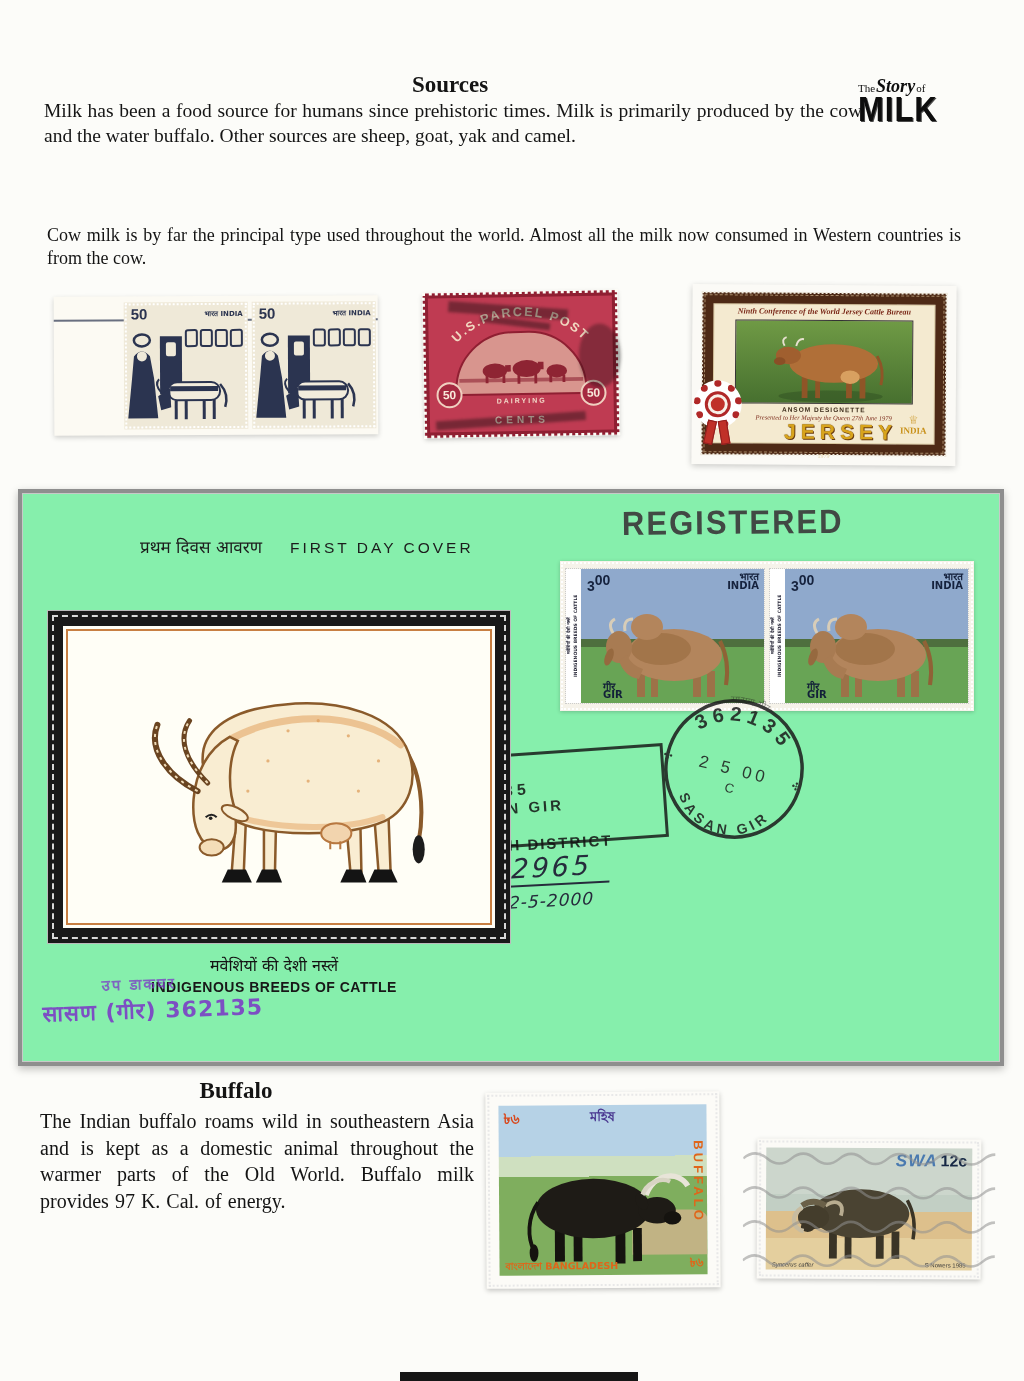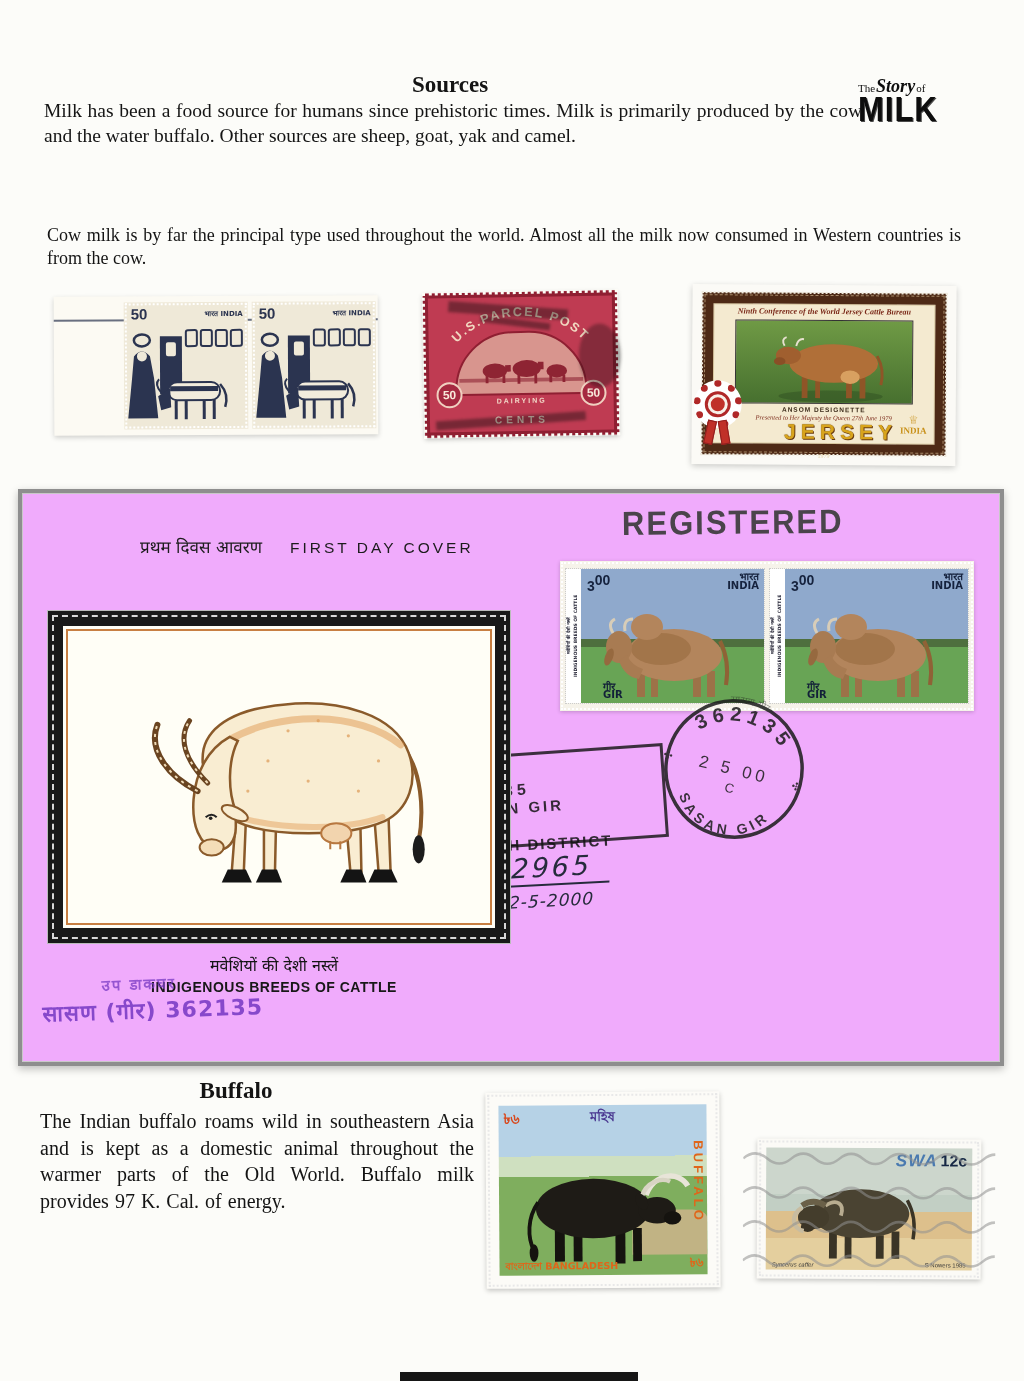--- a/index.html
+++ b/index.html
@@ -77,21 +77,21 @@
   .j-er{font:700 9px "Liberation Serif",serif;}
   .rosette{position:absolute;left:2px;top:96px;width:48px;height:48px;z-index:4;}
   .ros-outer{position:absolute;inset:0;border-radius:50%;border:7px dotted #b02828;background:#fff;}
   .ros-mid{position:absolute;inset:11px;border-radius:50%;border:3px solid #b02828;background:#f8f0e8;}
   .ros-core{position:absolute;inset:17px;border-radius:50%;background:#c03028;}
   .rib{position:absolute;top:40px;width:9px;height:24px;background:#c03028;border:1px solid #8e1f1f;}
   .rib1{left:12px;transform:rotate(12deg);}
   .rib2{left:26px;transform:rotate(-10deg);}
 
   
-  .fdc{position:absolute;left:18px;top:489px;width:986px;height:577px;background:#f0abfc;
+  .fdc{position:absolute;left:18px;top:489px;width:986px;height:577px;background:#86efac;
        border:4px solid #8e8e8e;box-shadow:0 3px 8px rgba(0,0,0,.25),inset 0 0 0 1px #c8c8c8;}
   .fdc-title{position:absolute;left:118px;top:42px;display:flex;gap:28px;align-items:baseline;color:#1c1c1c;}
   .ft-hi{font-size:17px;}
   .ft-en{font-family:"Liberation Sans",sans-serif;font-size:15.5px;letter-spacing:3px;}
   .registered{position:absolute;left:600px;top:12px;font:800 31px "Liberation Sans",sans-serif;
               letter-spacing:2px;color:#3c3c3c;transform:rotate(-.6deg) scaleY(1.08);opacity:.92;}
 
   .gir-block{position:absolute;left:538px;top:68px;width:414px;height:150px;background:#f6f3ea;
              box-shadow:0 1px 4px rgba(0,0,0,.2);outline:2px dotted #fff;outline-offset:-3px;
              display:flex;padding:8px 6px;gap:6px;}

